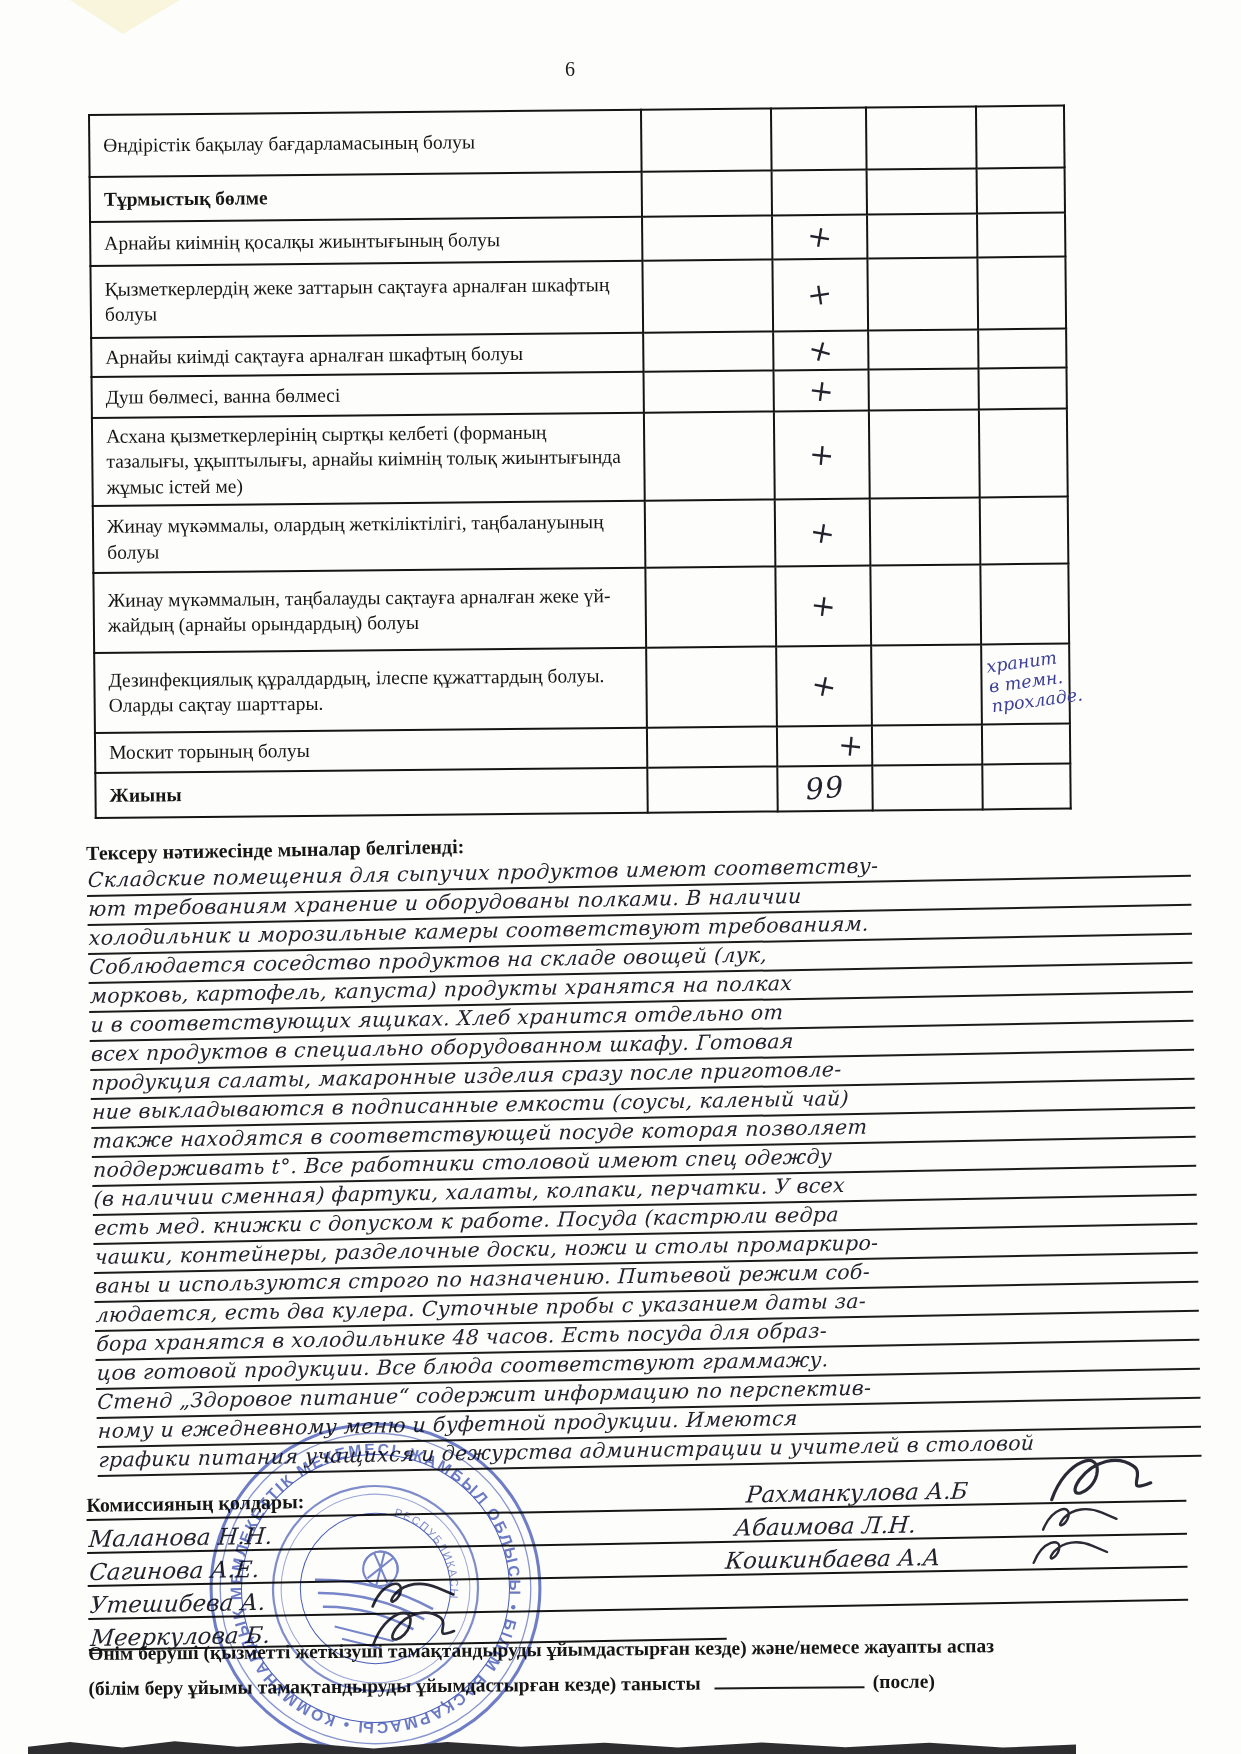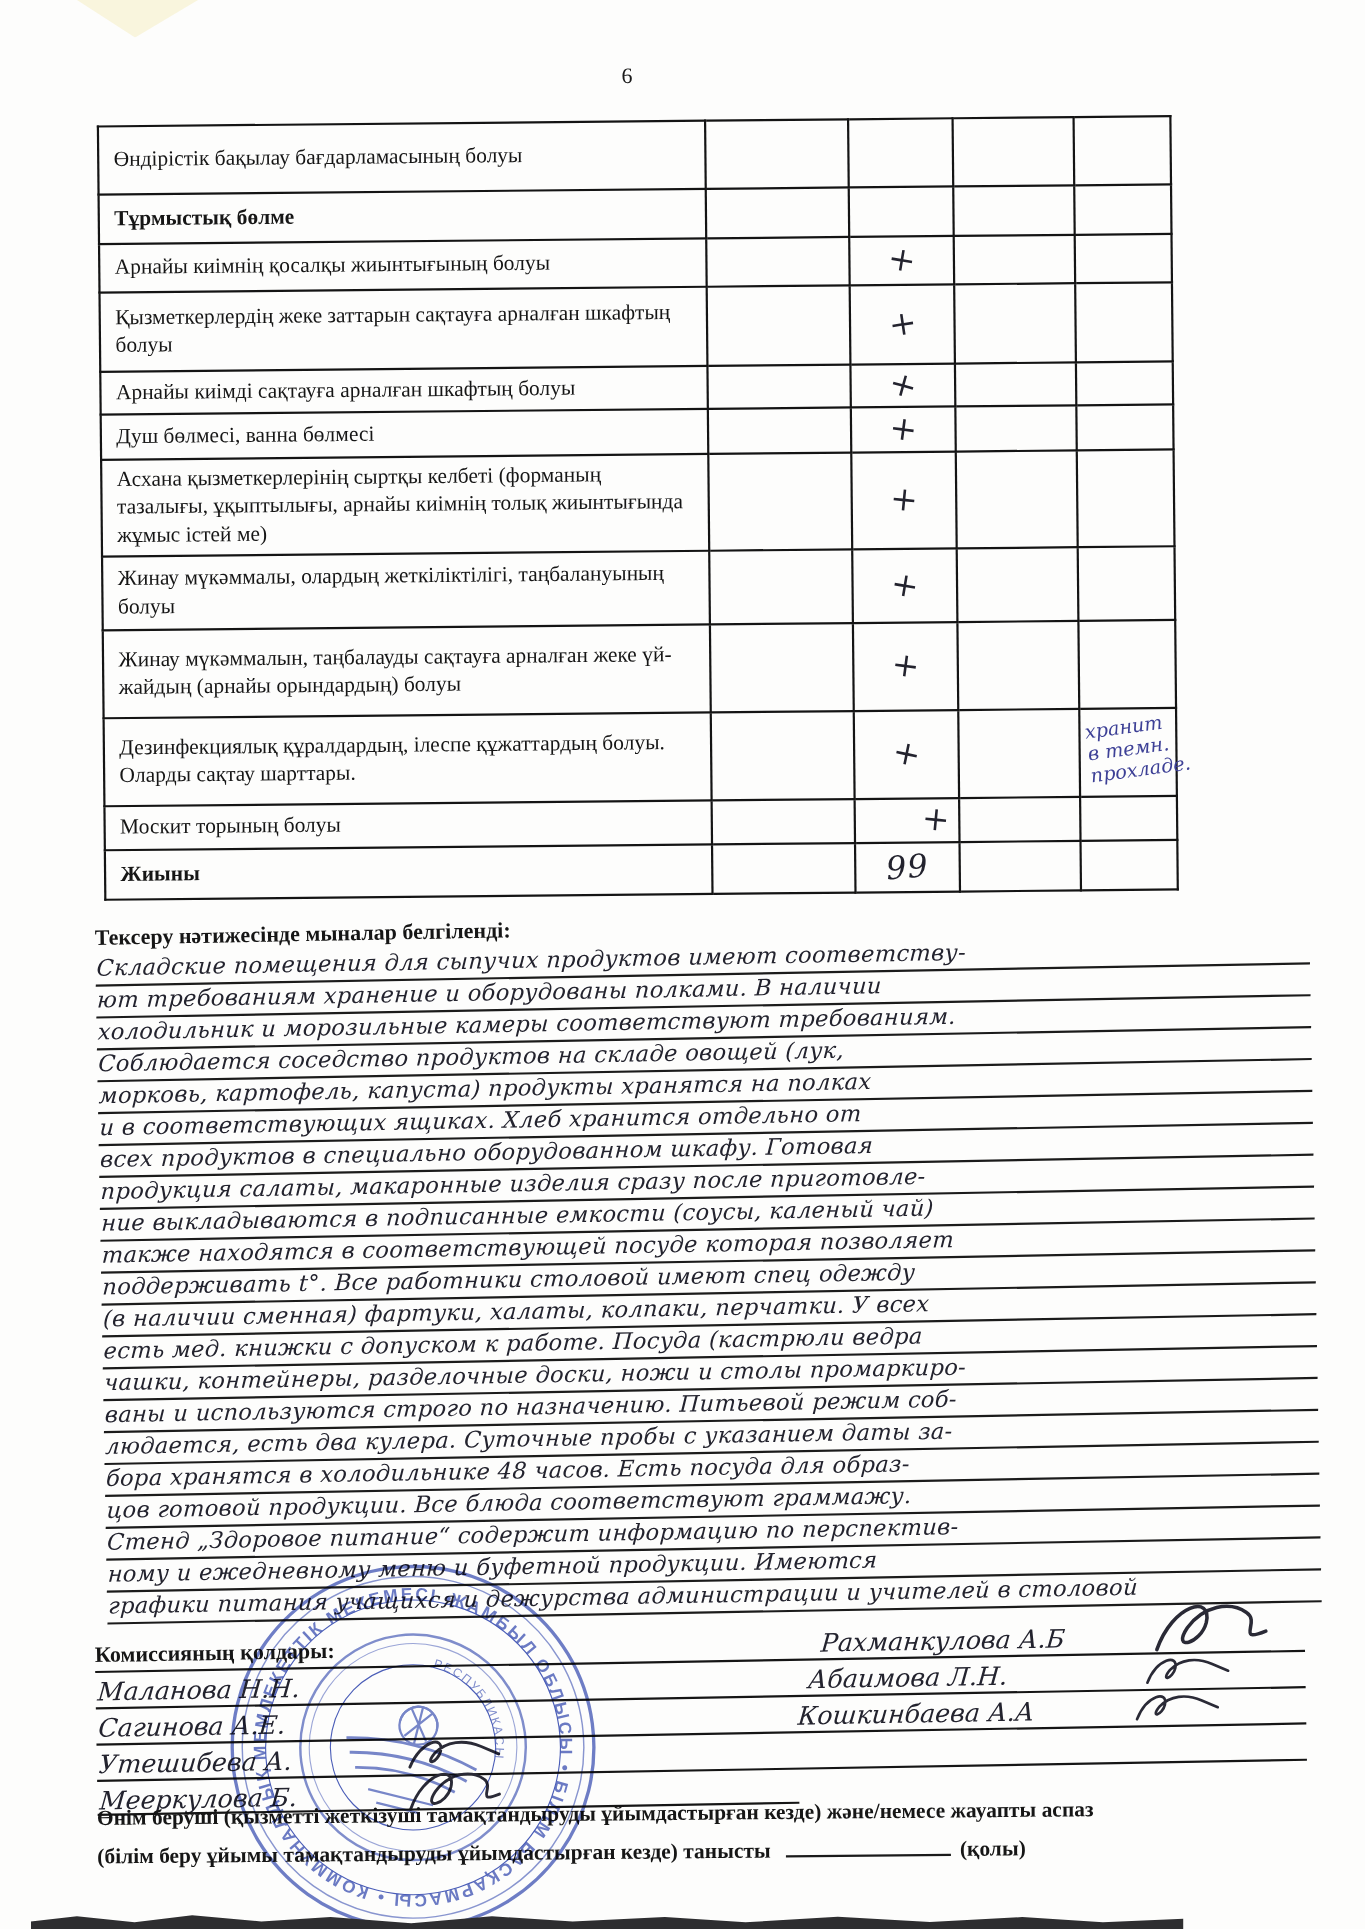--- a/index.html
+++ b/index.html
@@ -243,21 +243,21 @@
           <svg width="130" height="44" viewBox="0 0 100 50" class="sig-flourish" style="left: 260px;">
             <path d="M4,44 C18,6 52,-2 46,22 C41,40 16,46 30,26 C44,8 66,4 80,14 C92,22 70,40 96,30" fill="none" stroke="#2a2a36" stroke-width="3" stroke-linecap="round"></path>
           </svg>
         </div>
       </div>
   </div>
 
   <div class="footer">
     <div>Өнім беруші (қызметті жеткізуші тамақтандыруды ұйымдастырған кезде) және/немесе жауапты аспаз</div>
     <div>
-      <span>(білім беру ұйымы тамақтандыруды ұйымдастырған кезде) танысты</span><span class="blank-line"></span><span>(қолы)</span>
+      <span>(білім беру ұйымы тамақтандыруды ұйымдастырған кезде) танысты</span><span class="blank-line"></span><span>(после)</span>
     </div>
   </div>
 
   <svg class="stamp" viewBox="0 0 340 340">
     <g transform="rotate(14 170 170)" stroke="#3b50b4" fill="none">
       <circle cx="170" cy="170" r="162" stroke-width="3" opacity="0.8"></circle>
       <circle cx="170" cy="170" r="153" stroke-width="1.3" opacity="0.65"></circle>
       <circle cx="170" cy="170" r="101" stroke-width="2.2" opacity="0.7"></circle>
       <circle cx="170" cy="170" r="93" stroke-width="1" opacity="0.55"></circle>
       <path id="ringA" d="M170,38 a132,132 0 1,1 -0.1,0"></path>

